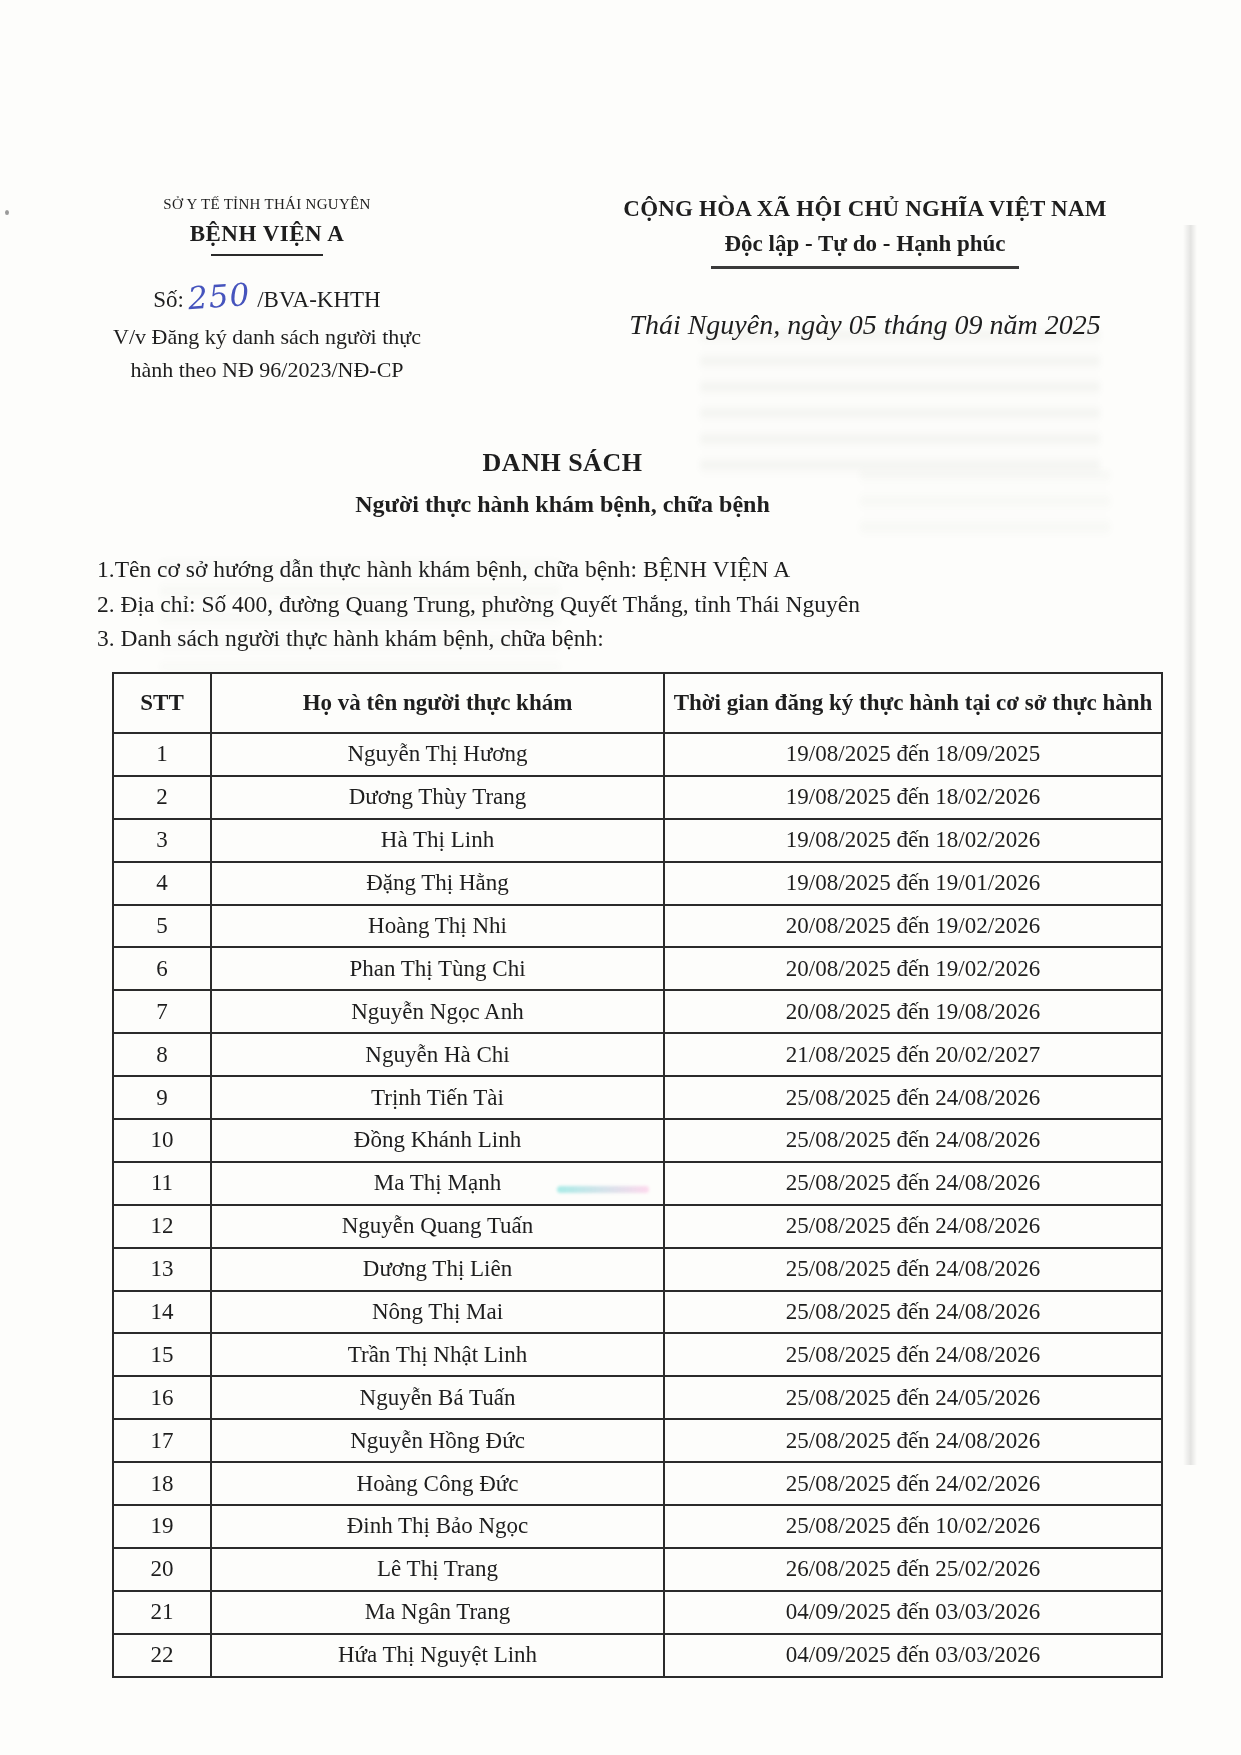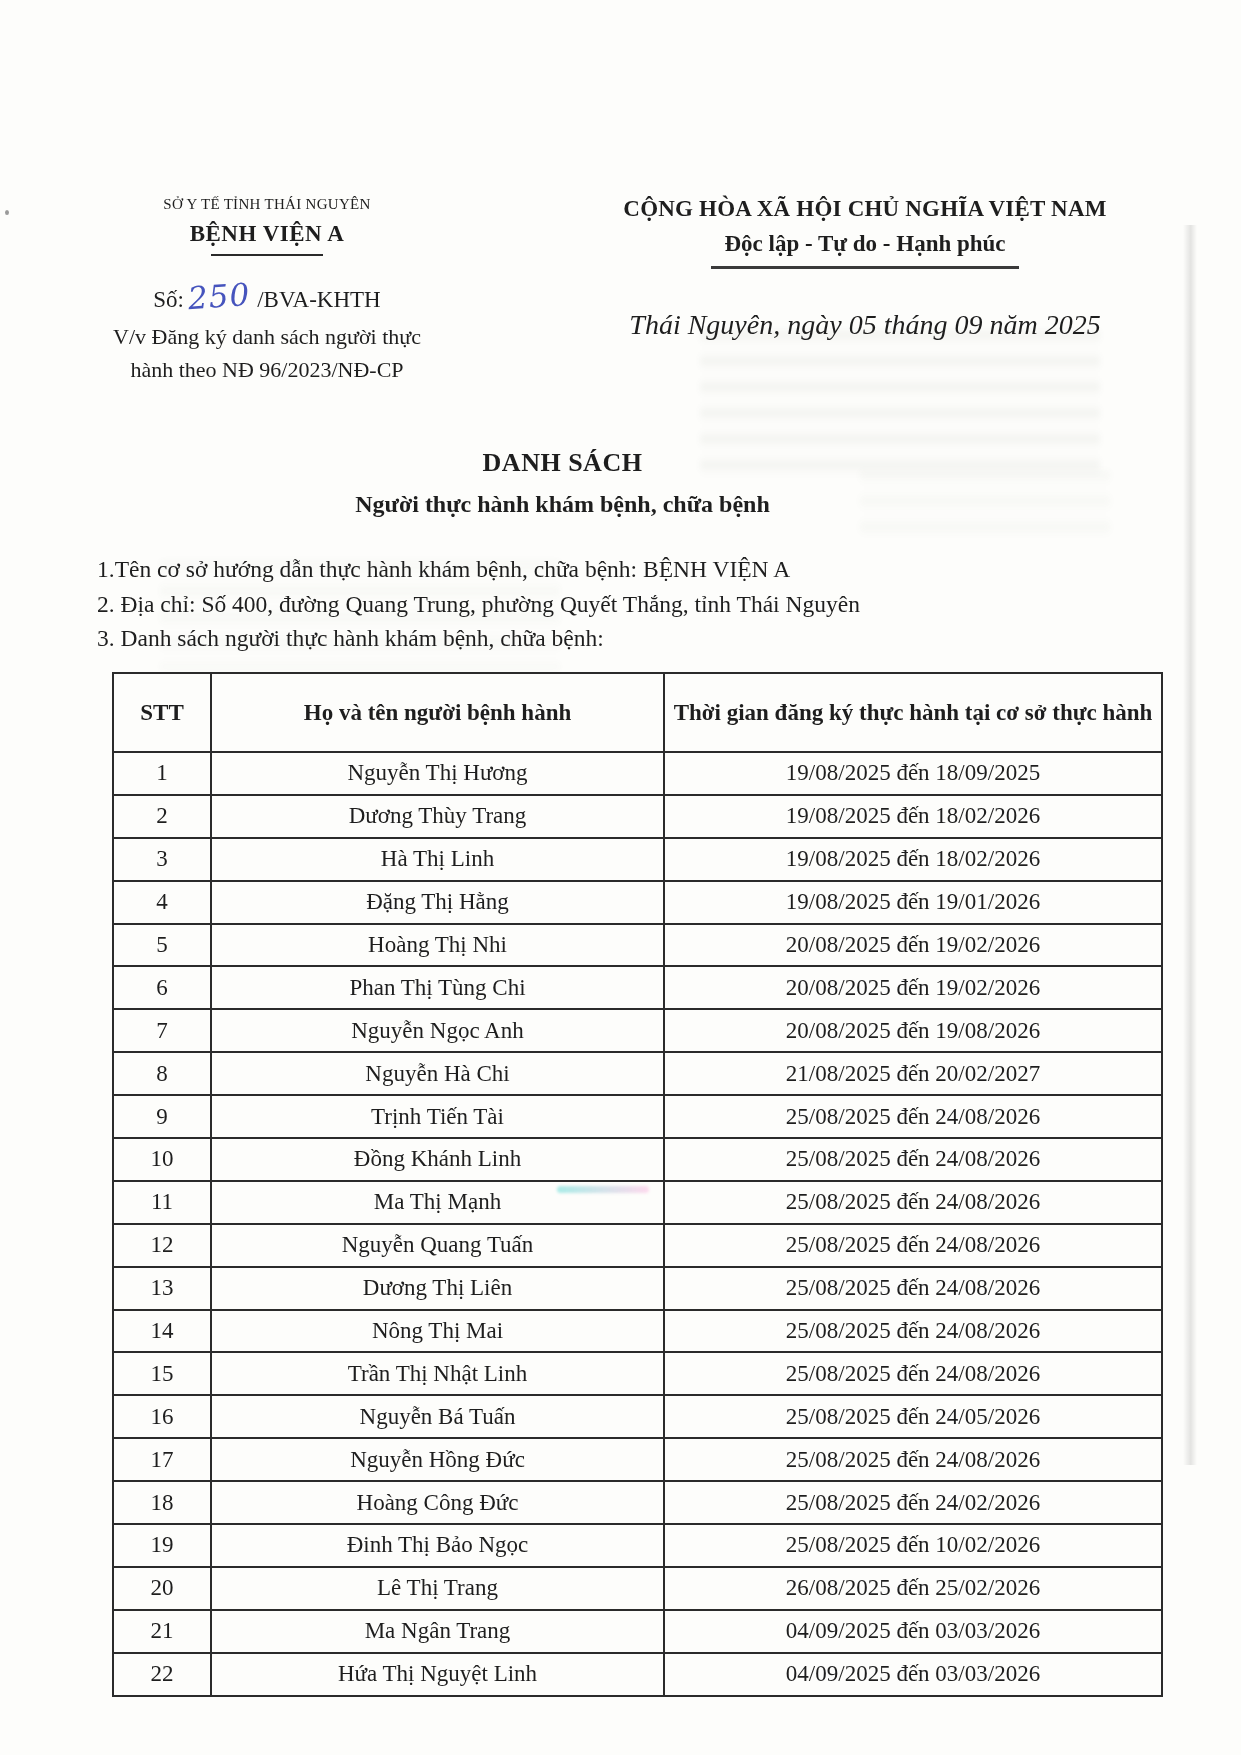--- a/index.html
+++ b/index.html
@@ -71,21 +71,21 @@
   }
   col.c-stt{width:98px;}
   col.c-name{width:453px;}
   col.c-period{width:498px;}
   th{font-size:23px;font-weight:700;line-height:30px;vertical-align:middle;}
   th.h-period{padding:4px 10px;border-radius:7px;}
   td{height:40.9px;font-size:23px;vertical-align:middle;}
   td.d-stt{text-align:center;}
   td.d-name{text-align:center;padding-left:15px;}
   td.d-period{text-align:center;}
-  tr.hdr-row{height:79px;}
+  tr.hdr-row{height:60px;}
 
   
   .artifact{position:absolute;pointer-events:none;}
   .bleed{
     background:repeating-linear-gradient(
       180deg,
       rgba(90,110,80,.16) 0 10px,
       rgba(90,110,80,.02) 10px 26px);
     filter:blur(3px);
     opacity:.32;
@@ -147,21 +147,21 @@
   <div class="tbl-wrap">
     <table class="practitioners">
       <colgroup>
           <col class="c-stt">
           <col class="c-name">
           <col class="c-period">
         </colgroup>
       <thead>
         <tr class="hdr-row">
           <th>STT</th>
-          <th>Họ và tên người bệnh hành</th>
+          <th>Họ và tên người thực khám</th>
           <th class="h-period">Thời gian đăng ký thực hành tại cơ sở thực hành</th>
         </tr>
       </thead>
       <tbody>
           <tr>
     <td class="d-stt">1</td>
     <td class="d-name">Nguyễn Thị Hương</td>
     <td class="d-period">19/08/2025 đến 18/09/2025</td>
   </tr>
           <tr>

